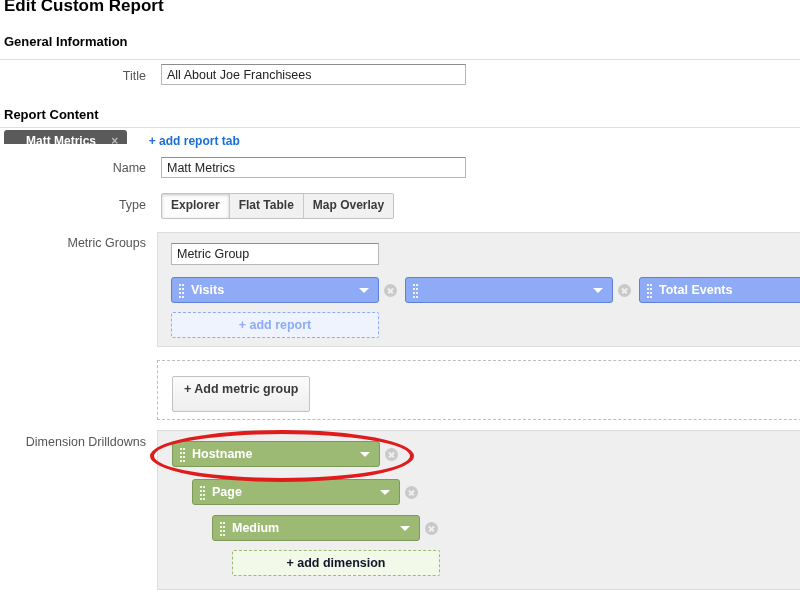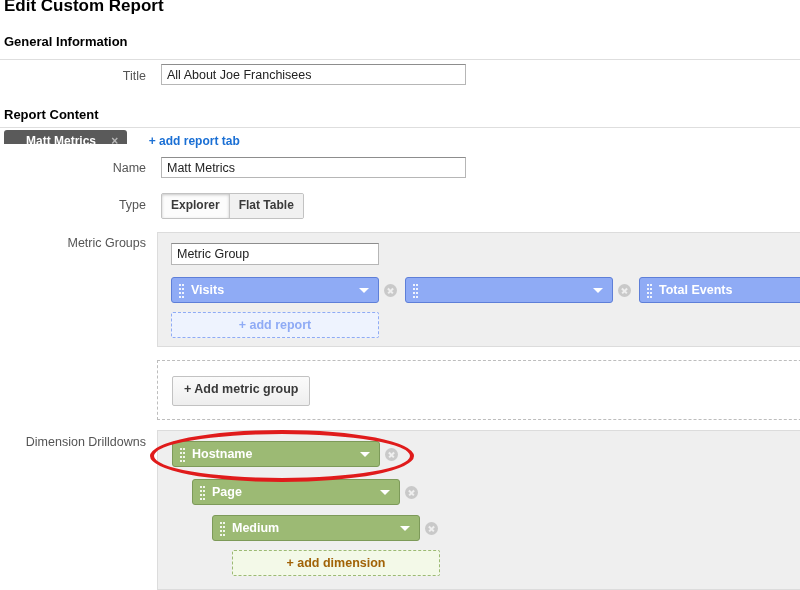--- a/index.html
+++ b/index.html
@@ -270,21 +270,21 @@
     box-sizing: border-box;
     border-radius: 2px;
     cursor: pointer;
   }
 
   
   #add-metric-group {
     position: absolute;
     left: 172px;
     top: 376px;
-    height: 30px;
+    height: 36px;
     padding: 0 11px;
     line-height: 25px;
     border: 1px solid #c2c2c2;
     border-radius: 2px;
     background: linear-gradient(#fbfbfb, #eeeeee);
     font-size: 12.5px;
     font-weight: bold;
     color: #3a3a3a;
     box-sizing: border-box;
     cursor: pointer;
@@ -299,21 +299,21 @@
   #rm-medium     { left: 425px; top: 522px; }
 
   #add-dimension {
     position: absolute;
     left: 232px;
     top: 550px;
     width: 208px;
     height: 26px;
     border: 1px dashed #9cba74;
     background: #f3f9e8;
-    color: #a16207;
+    color: #0f172a;
     font-size: 12.5px;
     font-weight: bold;
     text-align: center;
     line-height: 24px;
     box-sizing: border-box;
     border-radius: 2px;
     cursor: pointer;
   }
 
   
@@ -351,20 +351,21 @@
   <a id="add-report-tab" href="#">+ add report tab</a>
 </div>
 
 <div class="field-label" id="name-label">Name</div>
 <input class="text-input" id="name-input" type="text" value="Matt Metrics" style="">
 
 <div class="field-label" id="type-label">Type</div>
 <div id="type-seg">
   <div class="seg-btn active">Explorer</div>
   <div class="seg-btn">Flat Table</div>
+  <div class="seg-btn">Map Overlay</div>
 </div>
 
 <div class="field-label" id="metric-groups-label">Metric Groups</div>
 <div class="gray-panel" id="metric-groups-panel"></div>
 
 <input class="text-input" id="metric-group-name" type="text" value="Metric Group" style="">
 
 <div class="pill metric" id="pill-visits">
   <span class="grip">
     <i style="left:0;top:0"></i>

